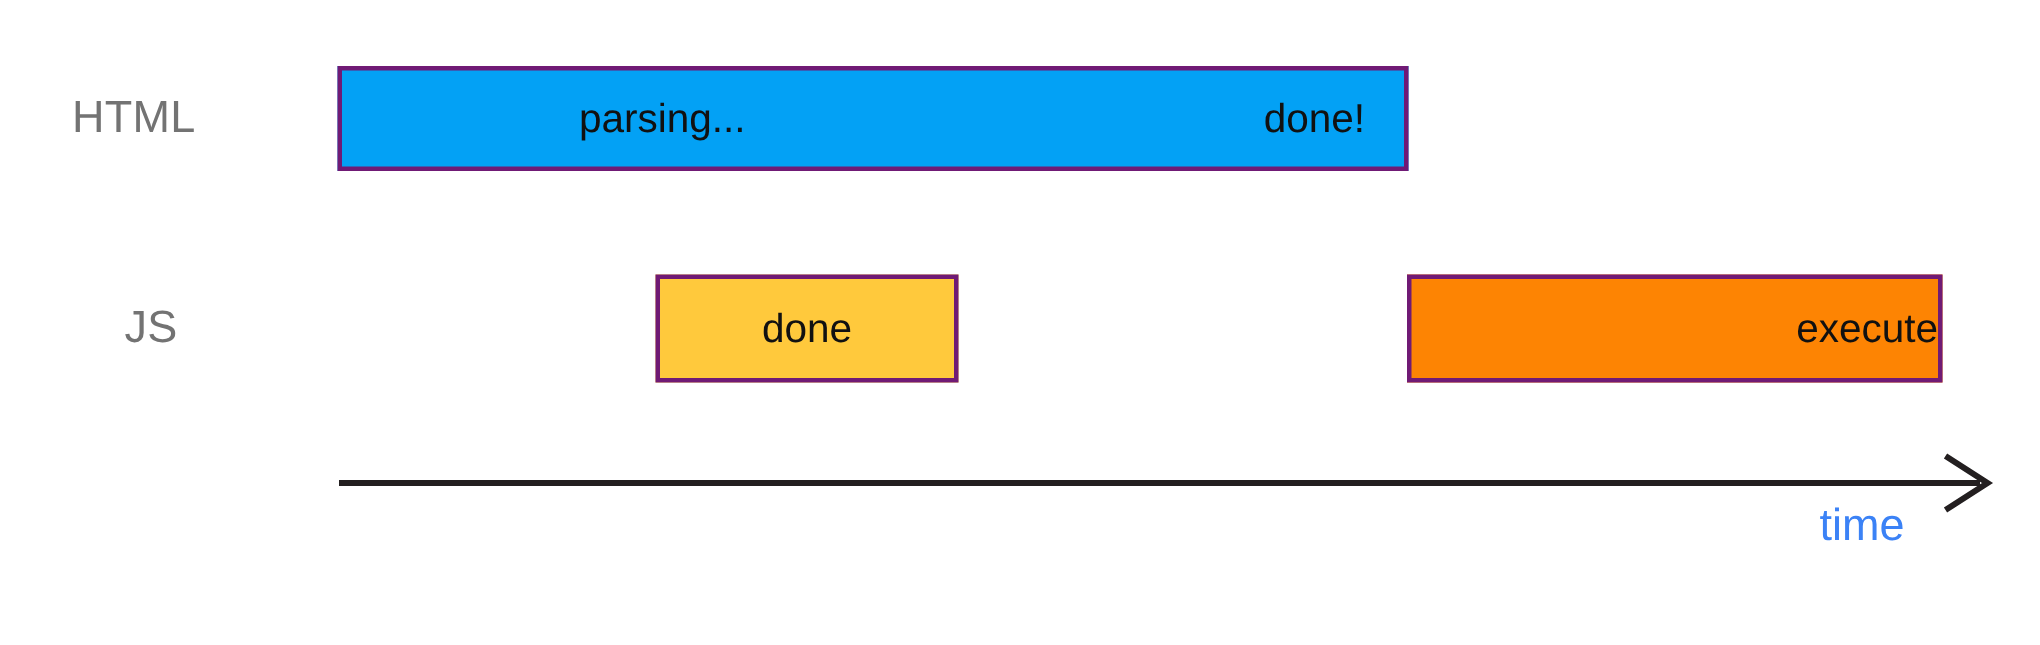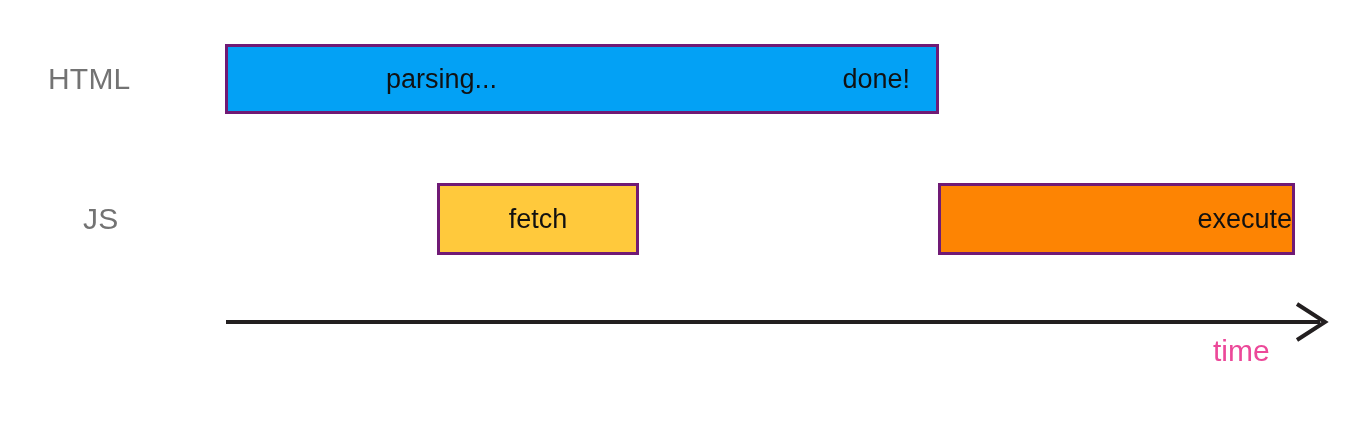--- a/index.html
+++ b/index.html
@@ -86,41 +86,41 @@
     left: 215px;
     top: 290px;
     width: 1125px;
     height: 70px;
   }
   #time-label {
     position: absolute;
     left: 1213px;
     top: 336px;
     font-size: 30px;
-    color: #ec4899;
+    color: #3b82f6;
     line-height: 1;
     white-space: nowrap;
   }
 </style>
 </head>
 <body>
 
 <div id="stage">
 
   <div class="row-label" id="label-html">HTML</div>
 
   <div class="bar" id="bar-html" style="background: rgb(3, 161, 245);">
     <span class="bar-text txt-parsing">parsing...</span>
     <span class="bar-text txt-done">done!</span>
   </div>
 
   <div class="row-label" id="label-js">JS</div>
 
   <div class="bar" id="bar-fetch" style="background: rgb(255, 201, 60);">
-    <span class="bar-text">fetch</span>
+    <span class="bar-text">done</span>
   </div>
 
   <div class="bar" id="bar-execute" style="background: rgb(253, 132, 3);">
     <span class="bar-text">execute</span>
   </div>
 
   <svg id="time-axis" viewBox="0 0 1125 70">
     <line x1="11" y1="32" x2="1105" y2="32" stroke="#231f20" stroke-width="4"></line>
     <polyline points="1082,14 1110,32 1082,50" fill="none" stroke="#231f20" stroke-width="4" stroke-linecap="butt" stroke-linejoin="miter"></polyline>
   </svg>

